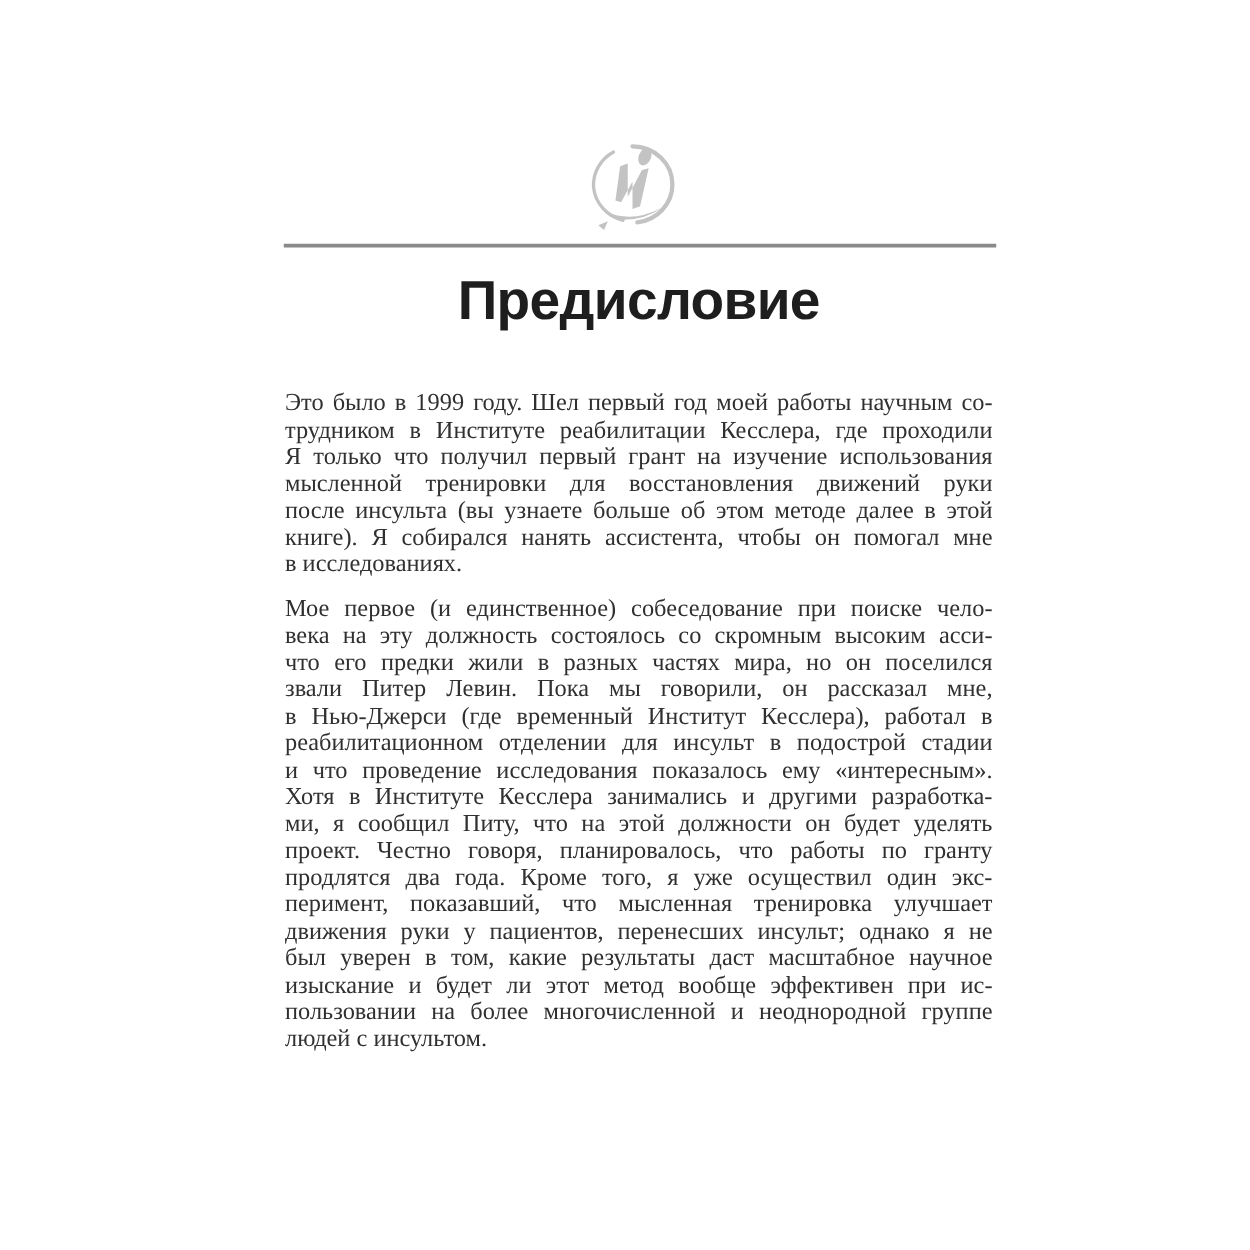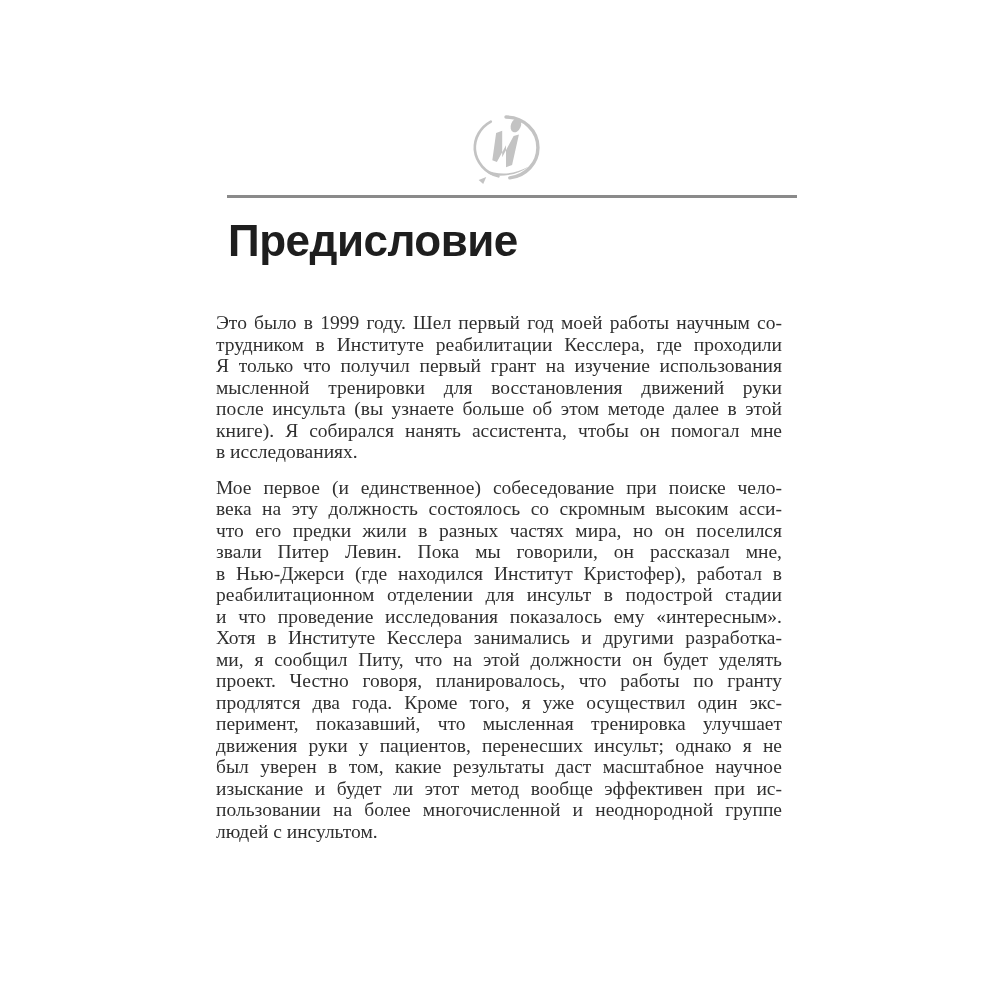--- a/index.html
+++ b/index.html
@@ -37,30 +37,31 @@
     background:var(--divider-color);
     border:none;
     margin:0;
   }
   .chapter-title{
     position:absolute;
     left:228px;
     top:216px;
     width:566px;
     margin:0;
+    text-align:center;
     font-family:"Liberation Sans", sans-serif;
     font-weight:bold;
     font-size:44px;
     line-height:50px;
     letter-spacing:-0.5px;
     color:var(--title-color);
   }
   .body-text{
     position:absolute;
-    left:216px;
+    left:228px;
     top:312px;
     width:566px;
     font-size:19.5px;
     line-height:21.5px;
     color:var(--body-color);
   }
   .paragraph{margin:0;}
   .paragraph + .paragraph{margin-top:14px;}
   .text-line{
     text-align:justify;
@@ -106,21 +107,21 @@
         <div class="text-line">мысленной тренировки для восстановления движений руки</div>
         <div class="text-line">после инсульта (вы узнаете больше об этом методе далее в этой</div>
         <div class="text-line">книге). Я собирался нанять ассистента, чтобы он помогал мне</div>
         <div class="text-line last-line">в исследованиях.</div>
       </div>
       <div class="paragraph">
         <div class="text-line">Мое первое (и единственное) собеседование при поиске чело-</div>
         <div class="text-line">века на эту должность состоялось со скромным высоким асси-</div>
         <div class="text-line">что его предки жили в разных частях мира, но он поселился</div>
         <div class="text-line">звали Питер Левин. Пока мы говорили, он рассказал мне,</div>
-        <div class="text-line">в Нью-Джерси (где находился Институт Кристофер), работал в</div>
+        <div class="text-line">в Нью-Джерси (где временный Институт Кесслера), работал в</div>
         <div class="text-line">реабилитационном отделении для инсульт в подострой стадии</div>
         <div class="text-line">и что проведение исследования показалось ему «интересным».</div>
         <div class="text-line">Хотя в Институте Кесслера занимались и другими разработка-</div>
         <div class="text-line">ми, я сообщил Питу, что на этой должности он будет уделять</div>
         <div class="text-line">проект. Честно говоря, планировалось, что работы по гранту</div>
         <div class="text-line">продлятся два года. Кроме того, я уже осуществил один экс-</div>
         <div class="text-line">перимент, показавший, что мысленная тренировка улучшает</div>
         <div class="text-line">движения руки у пациентов, перенесших инсульт; однако я не</div>
         <div class="text-line">был уверен в том, какие результаты даст масштабное научное</div>
         <div class="text-line">изыскание и будет ли этот метод вообще эффективен при ис-</div>

